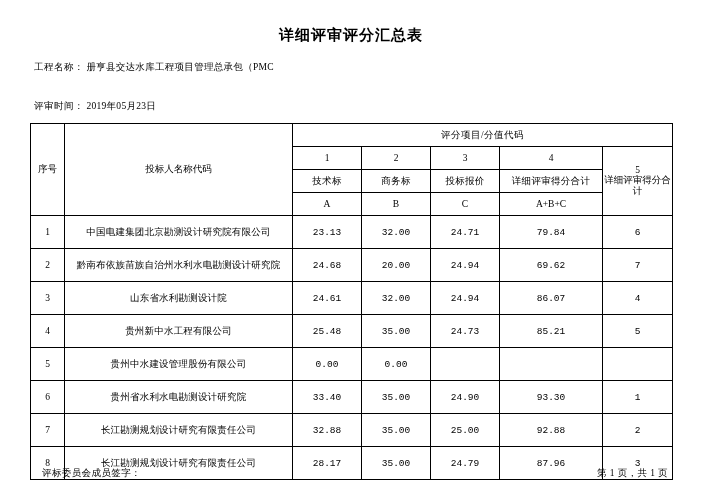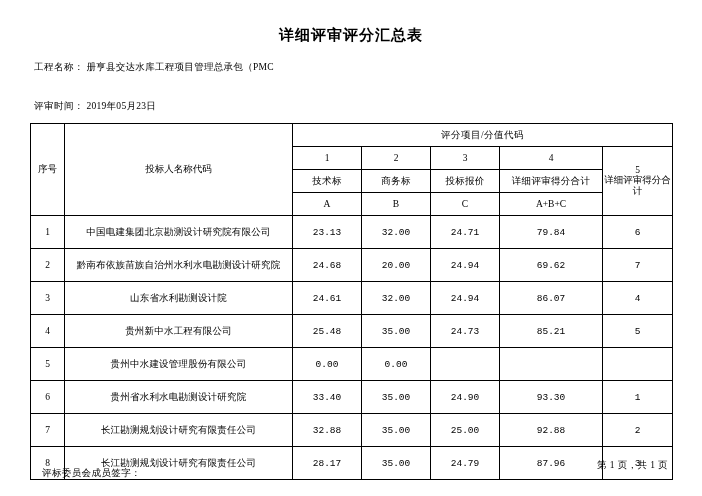--- a/index.html
+++ b/index.html
@@ -111,21 +111,20 @@
     left: 30px;
     right: 30px;
     bottom: 16px;
     display: flex;
     justify-content: space-between;
     font-size: 9.5px;
   }
   .footer-left {
     padding-left: 12px;
     letter-spacing: 0.4px;
-    margin-top: 8px;
   }
   .footer-right {
     letter-spacing: 0.4px;
     padding-right: 4px;
   }
 </style>
 </head>
 <body>
 
 <div class="page">

